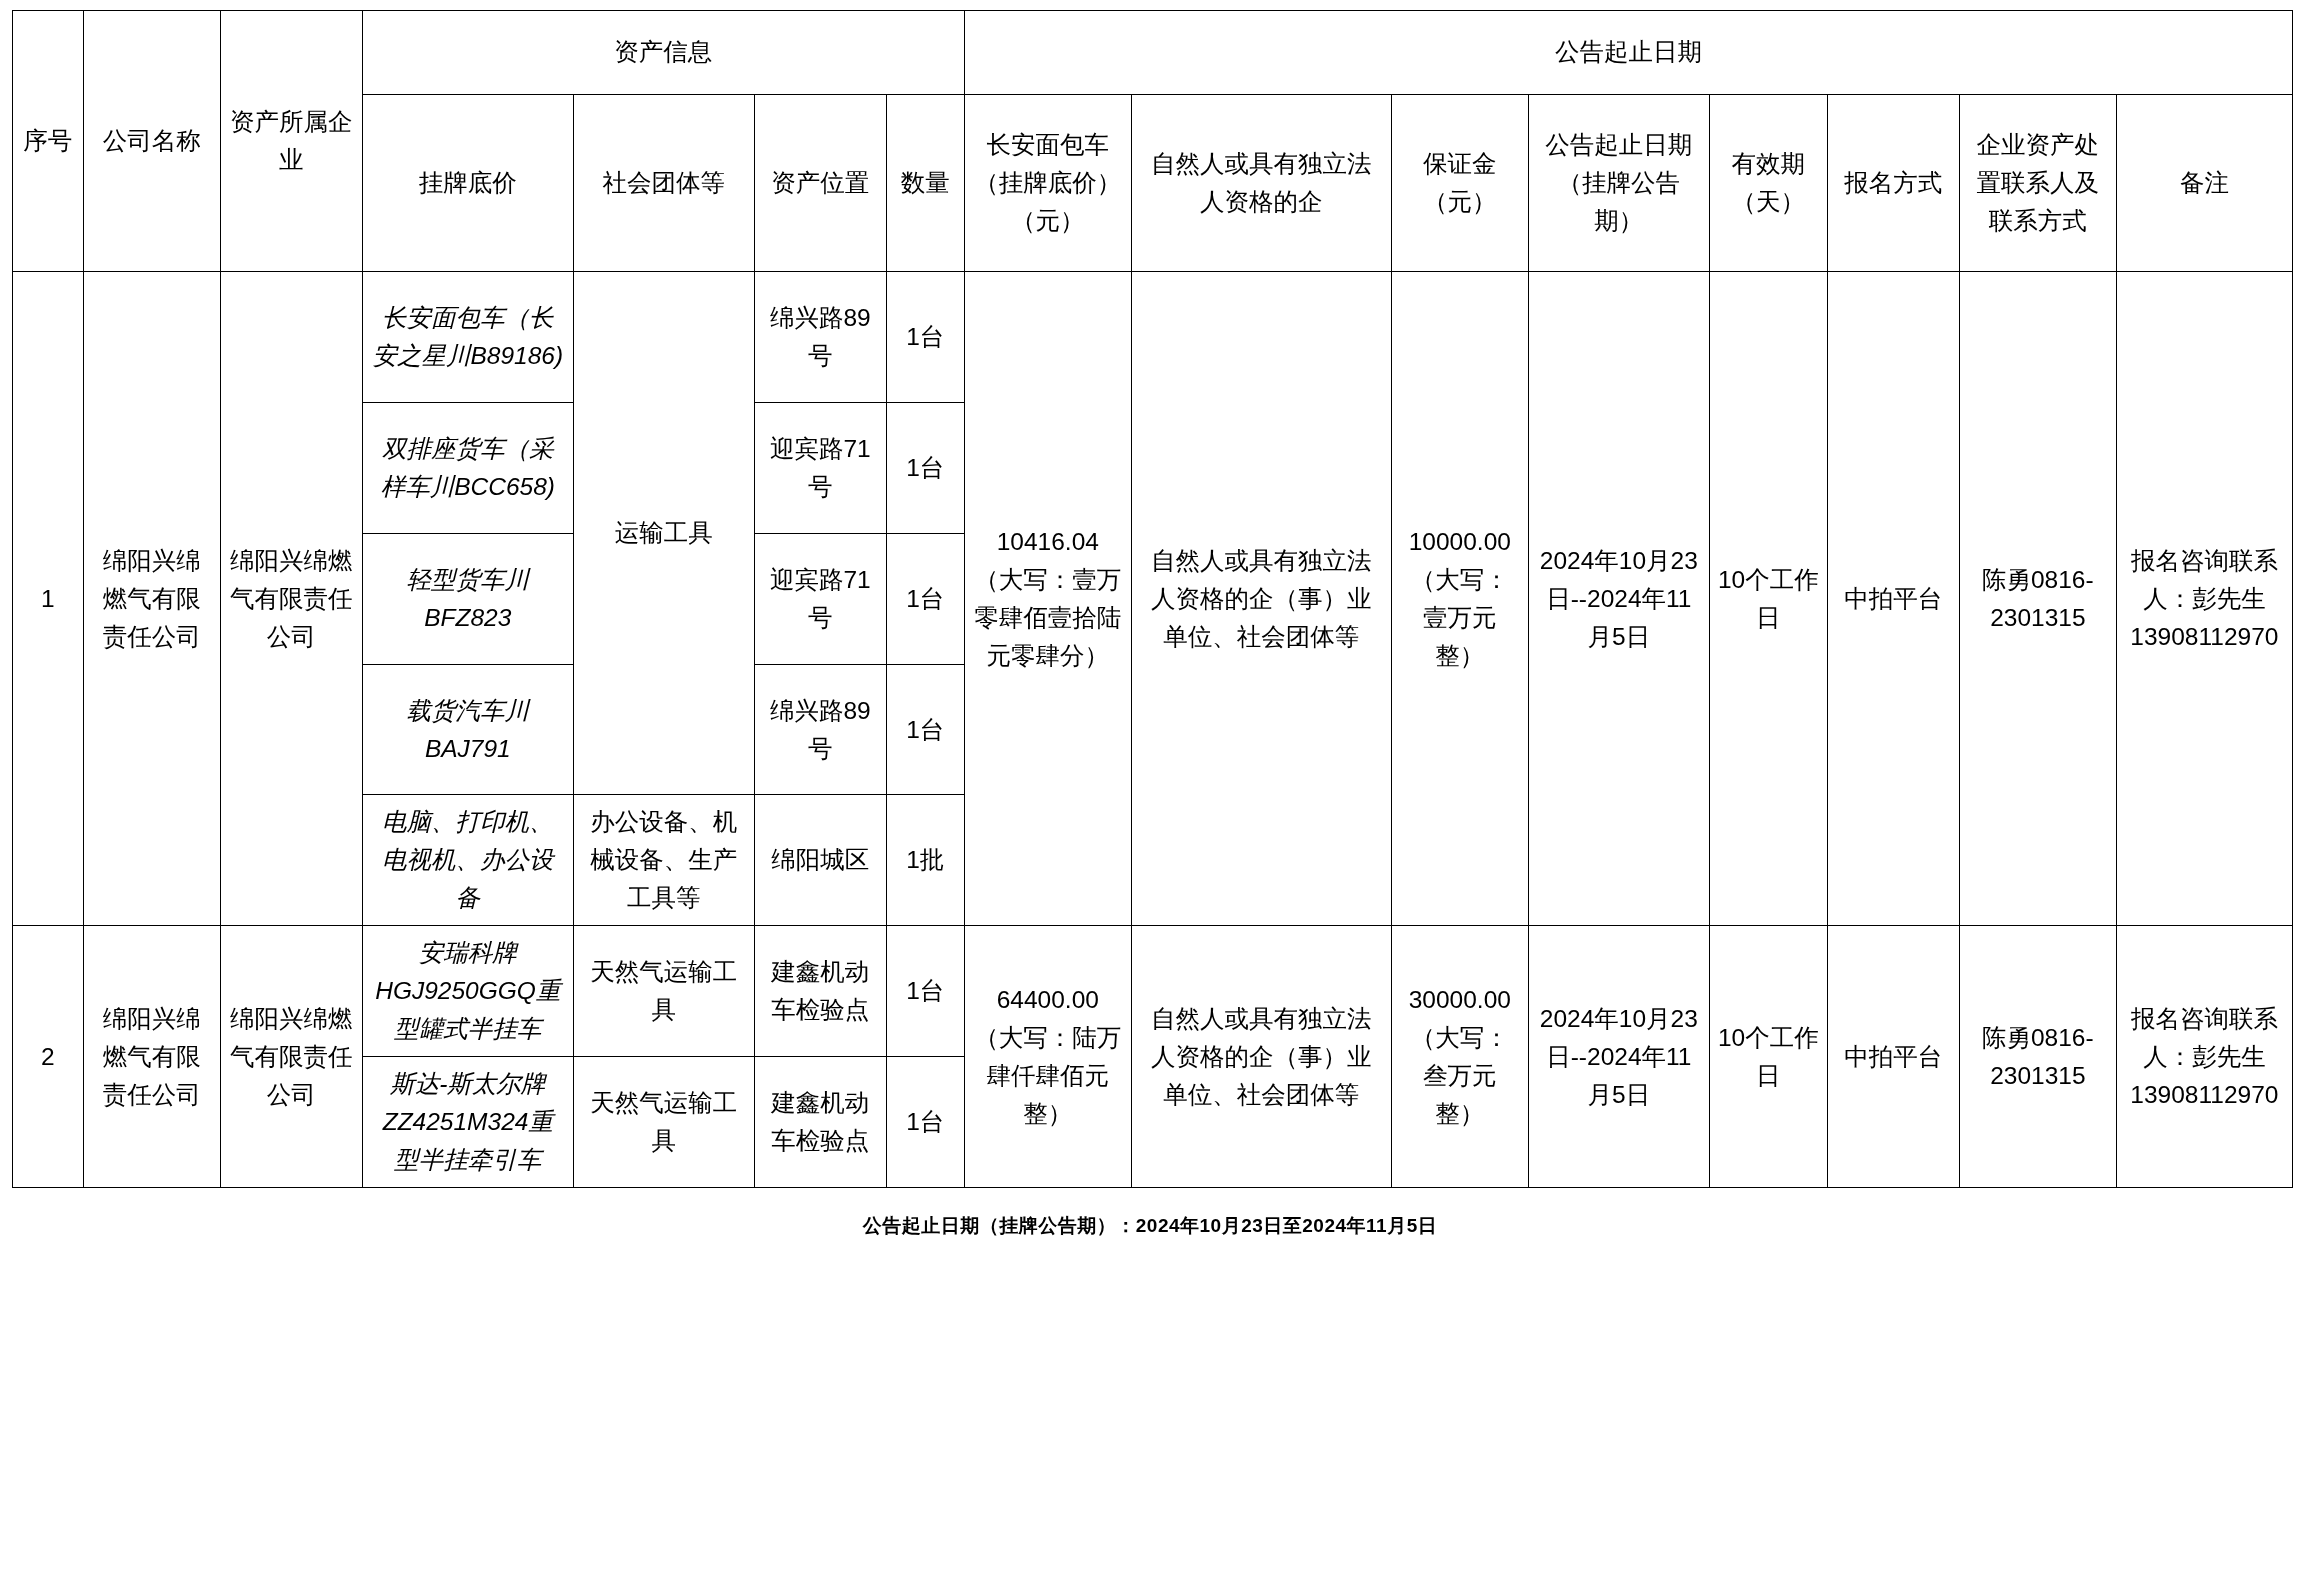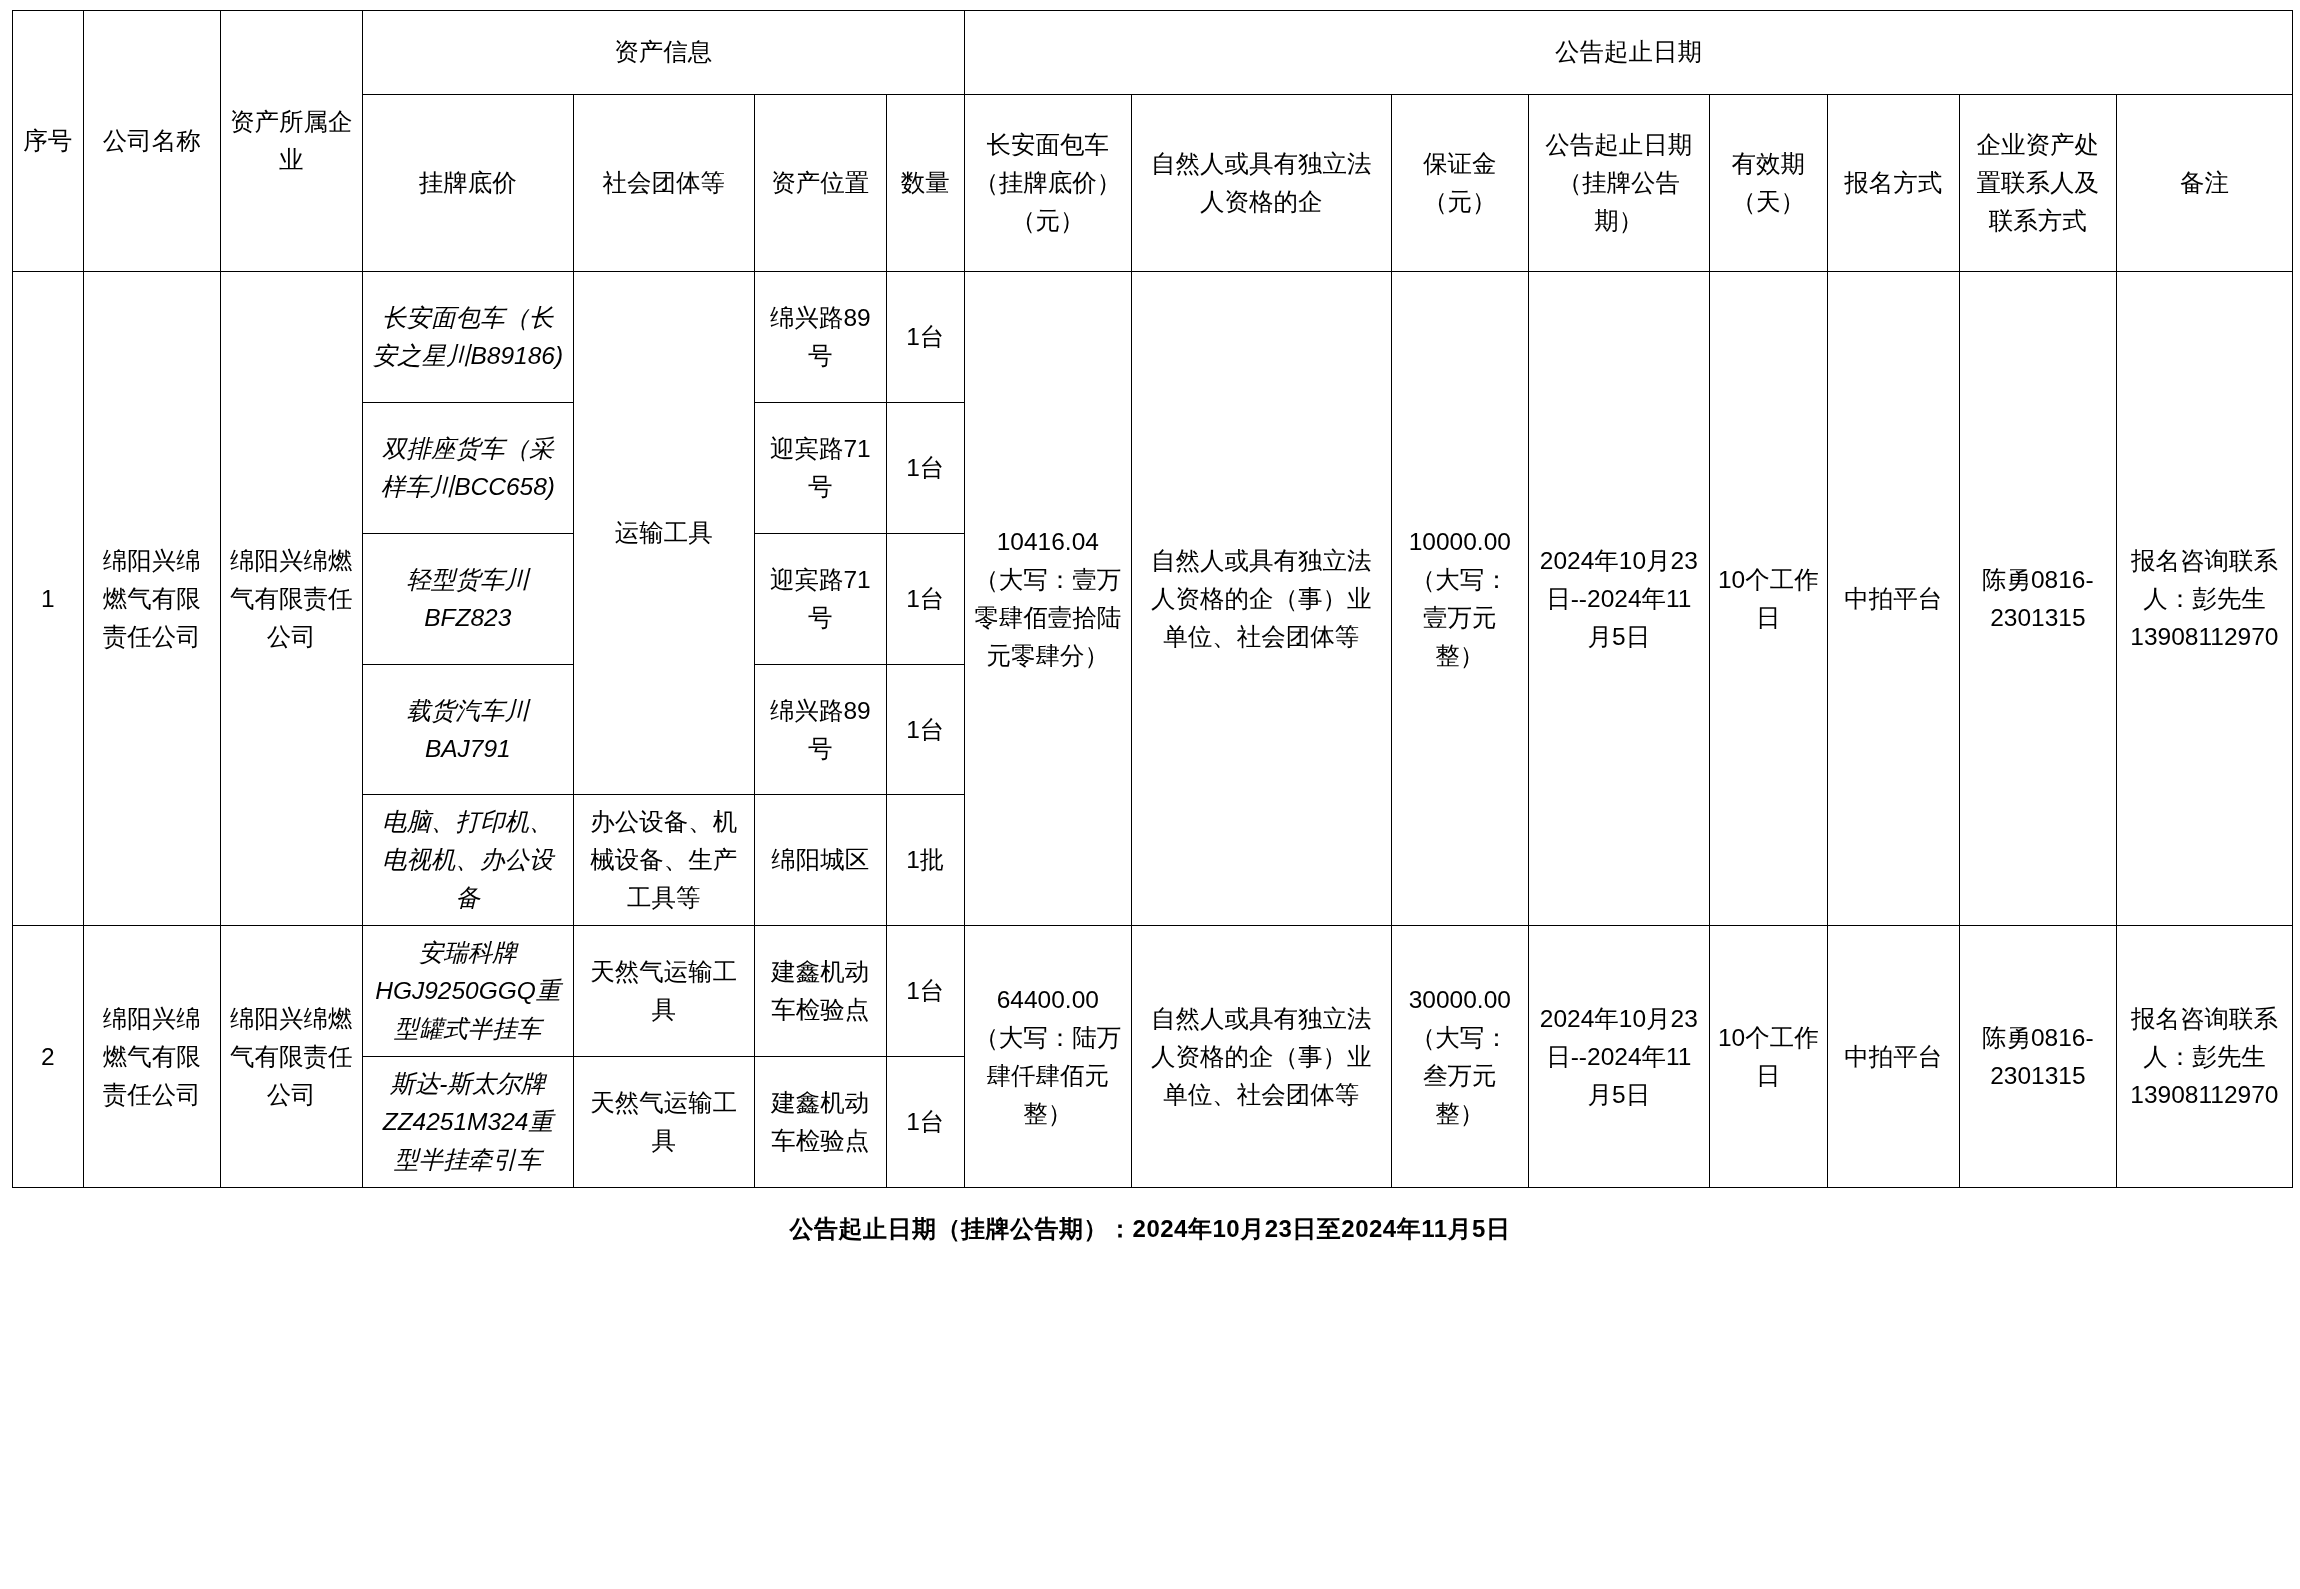--- a/index.html
+++ b/index.html
@@ -36,21 +36,21 @@
     overflow-wrap: break-word;
   }
   .group-header td {
     height: 71px;
   }
   .col-header td {
     height: 165px;
   }
   .footer-note {
     text-align: center;
-    font-size: 24px;
+    font-size: 19px;
     font-weight: bold;
     margin-top: 25.5px;
     padding-bottom: 17.6px;
     letter-spacing: 0.5px;
   }
   .cell-tall {
     height: 118px;
     font-style: italic;
   }
 </style>

